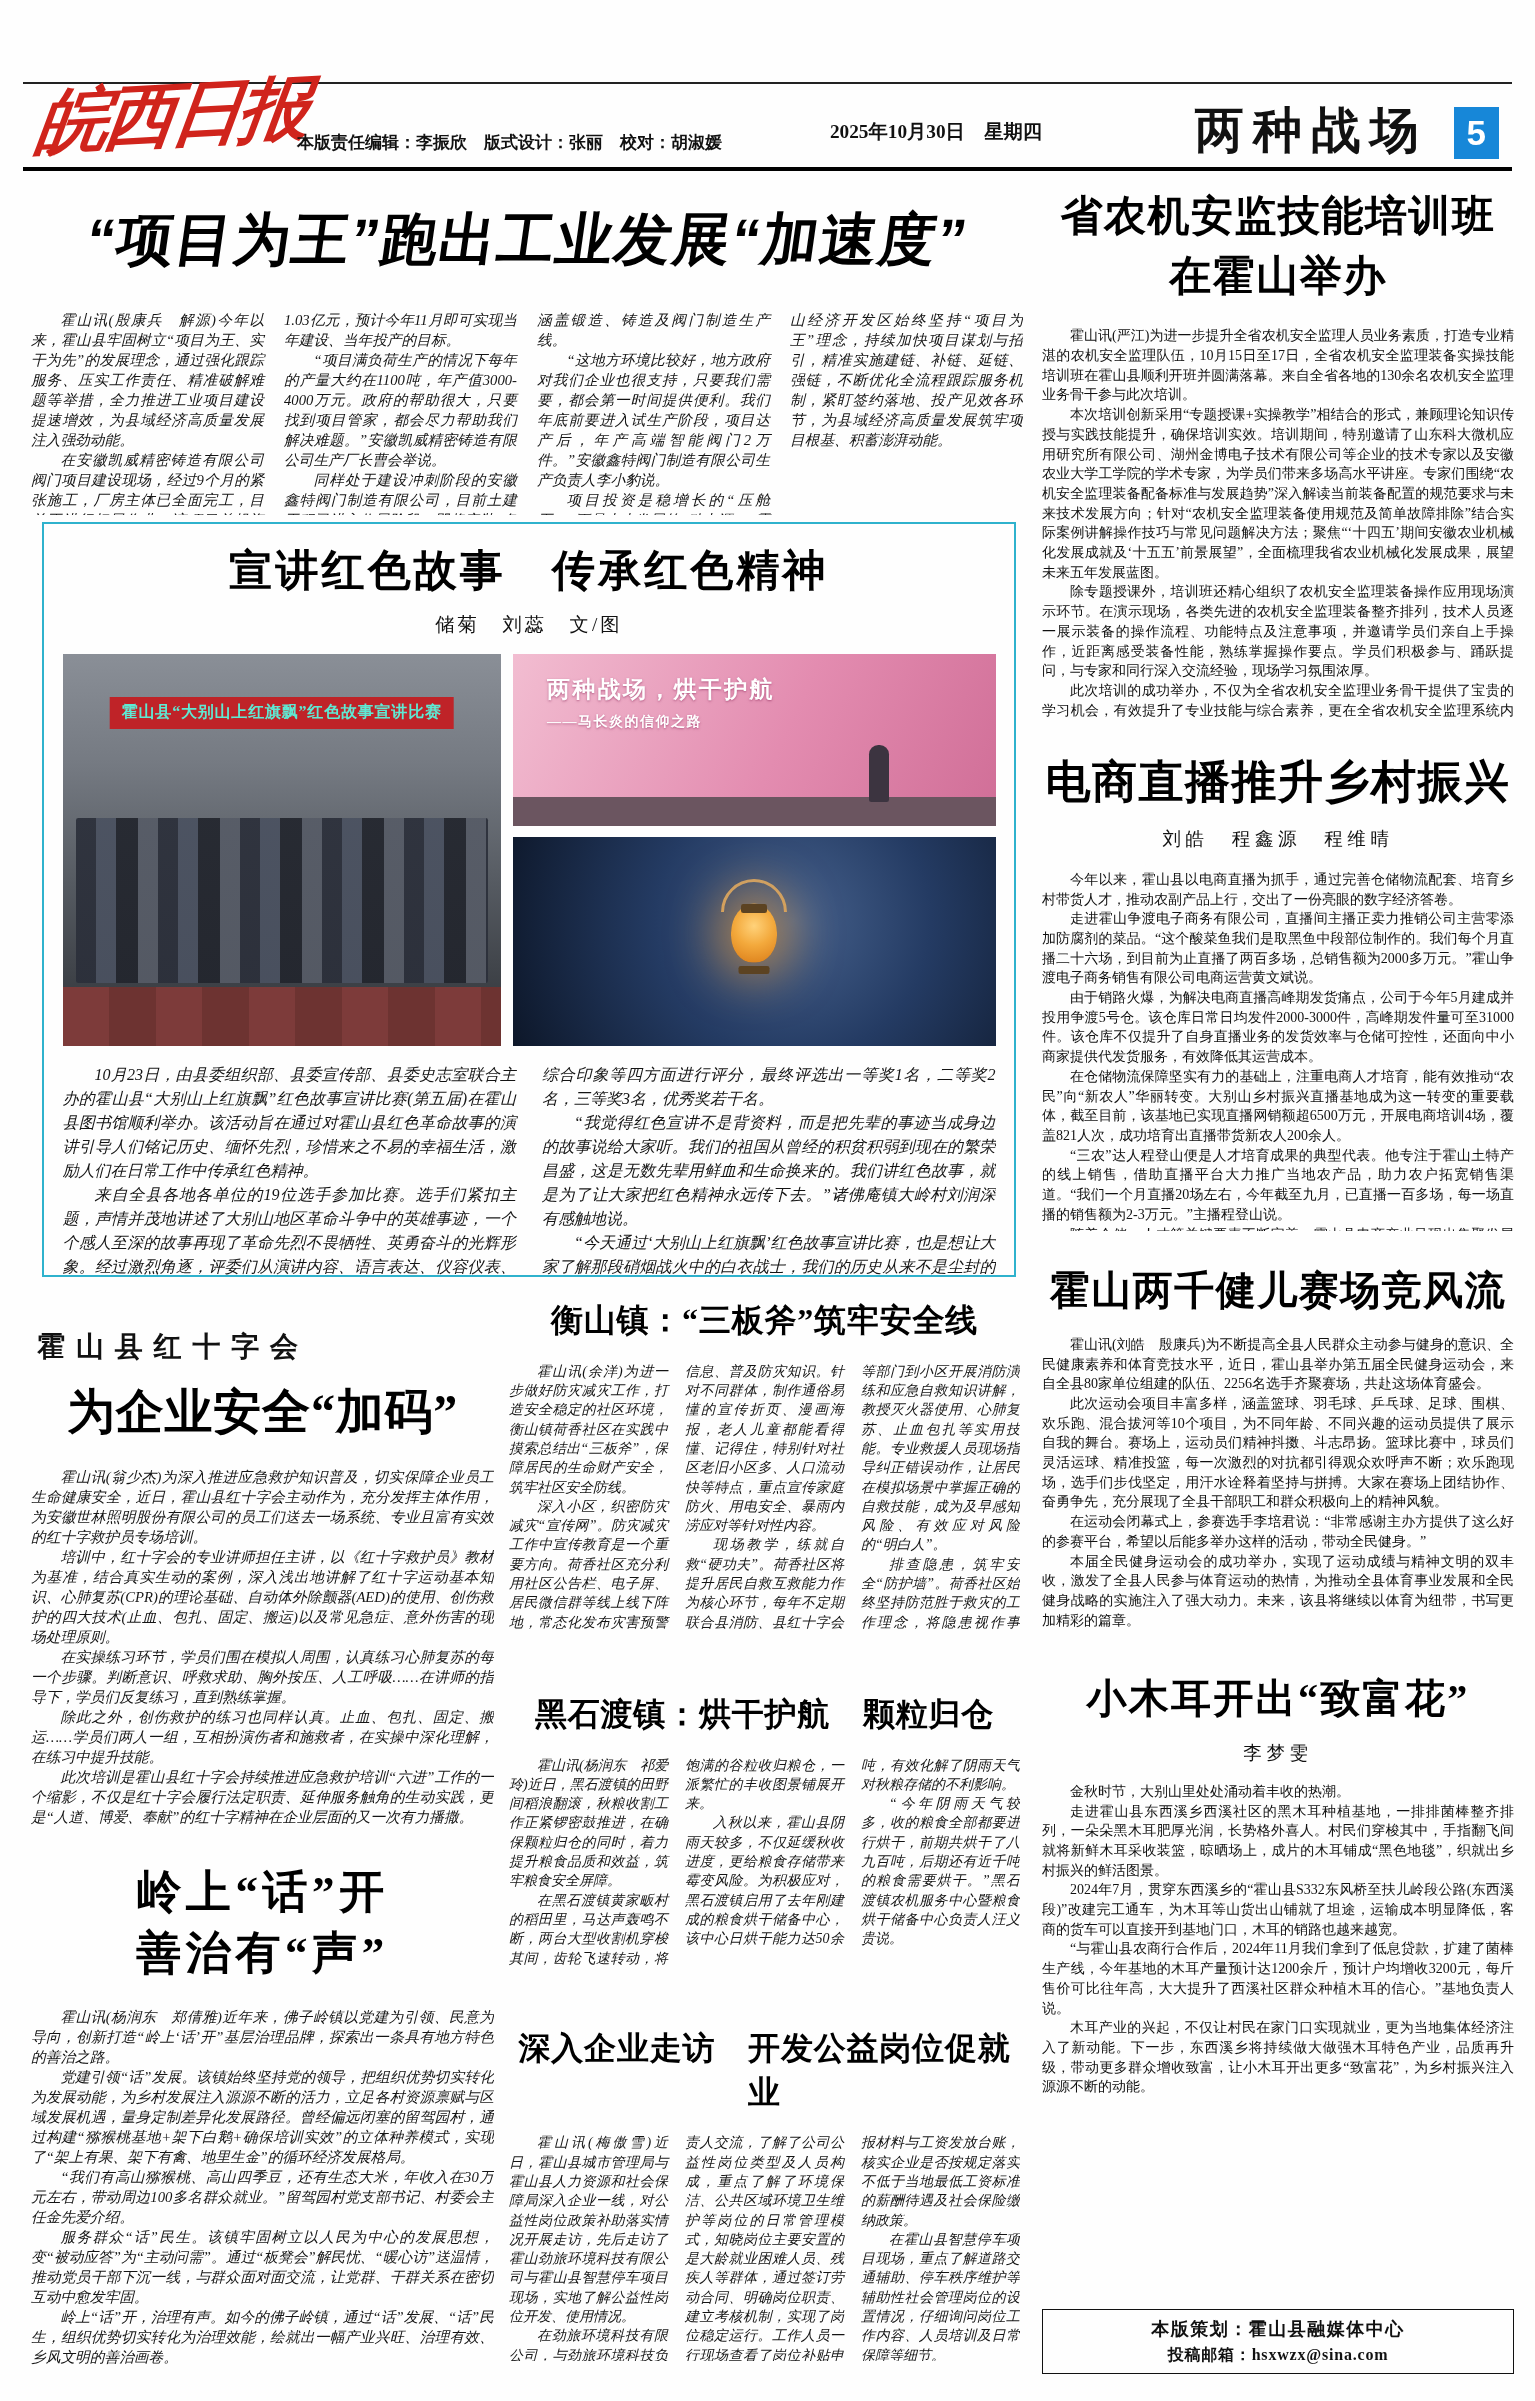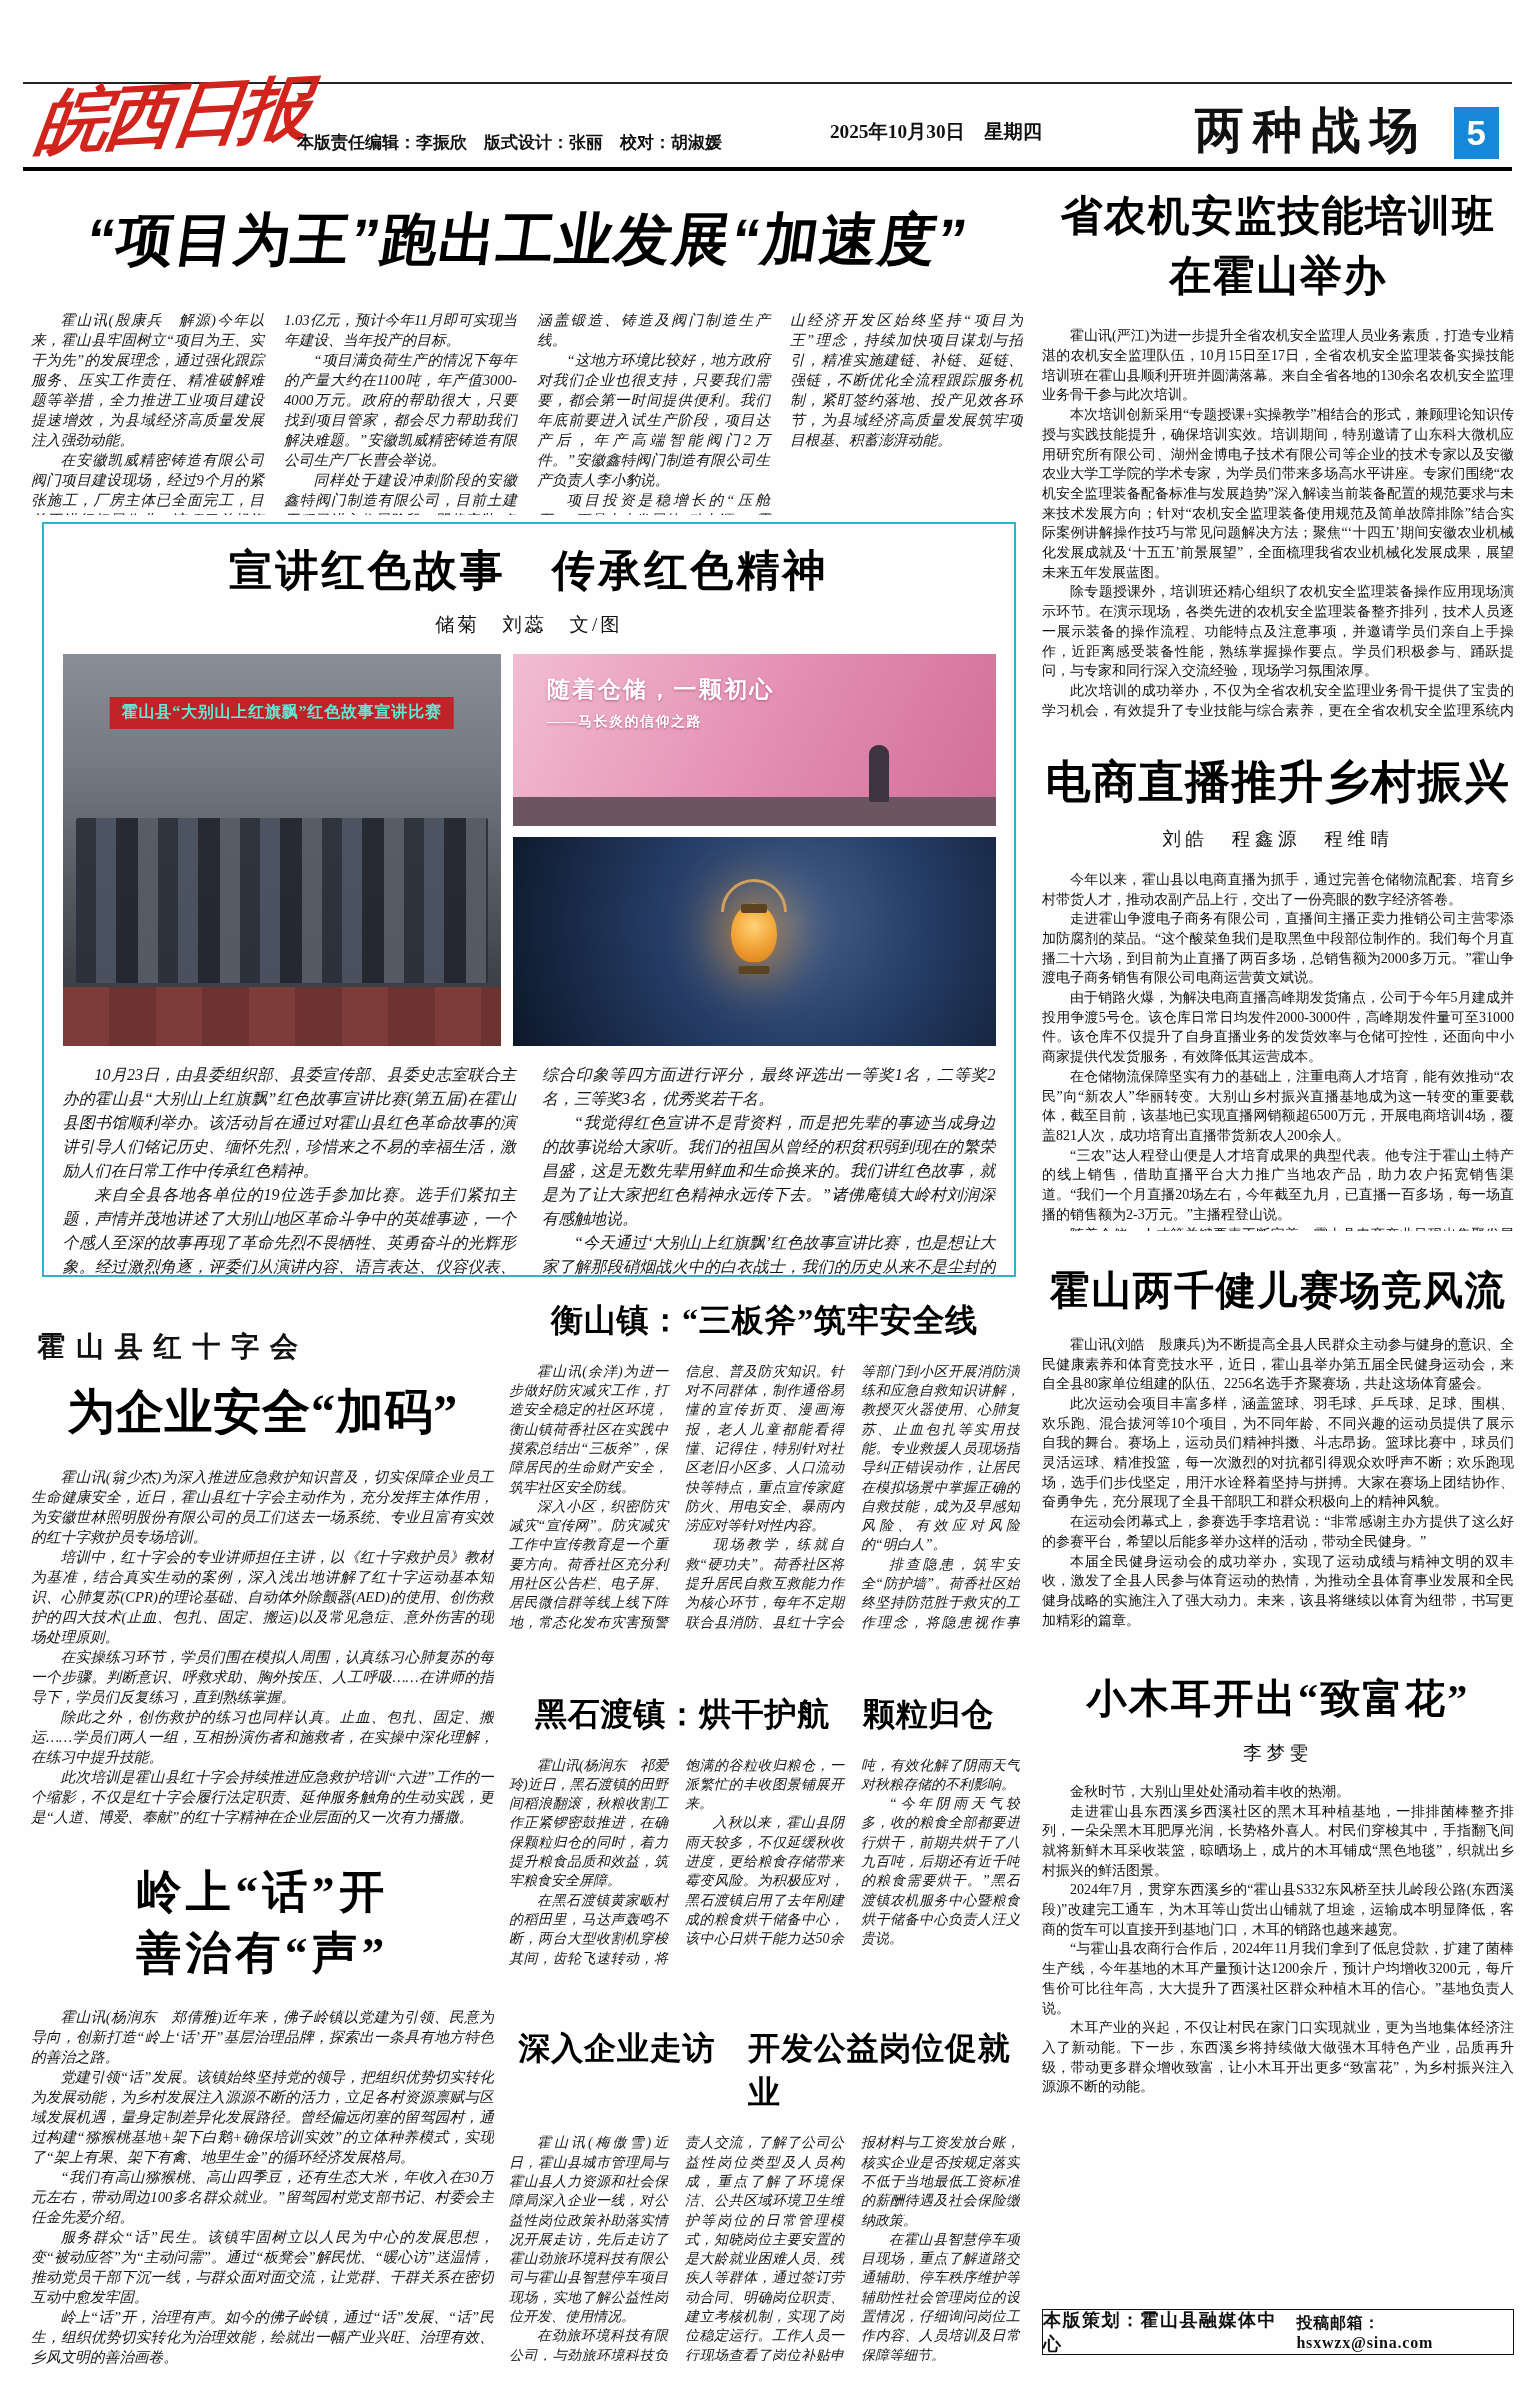--- a/index.html
+++ b/index.html
@@ -89,22 +89,22 @@
   .r-body{font-size:14px;line-height:19.7px;text-align:justify;}
   .rb-1{height:392px;margin-top:20px;overflow:hidden;}
   .h-right-2{font-size:45px;letter-spacing:1.5px;margin-top:34px;}
   .byline{text-align:center;font-size:18.5px;letter-spacing:4.6px;margin-top:14px;}
   .rb-2{height:361px;margin-top:18.5px;overflow:hidden;}
   .h-right-3{font-size:40px;letter-spacing:1.5px;margin-top:32px;}
   .rb-3{height:299px;margin-top:17px;overflow:hidden;}
   .h-right-4{font-size:40px;letter-spacing:2.3px;margin-top:37px;}
   .rb-4{height:401px;margin-top:17px;overflow:hidden;}
 
-  .footer-box{position:absolute;left:1042px;top:2309px;width:472px;height:46px;border:1.5px solid #111;
-      box-sizing:border-box;display:flex;flex-direction:row;align-items:center;justify-content:center;gap:4.6px;}
+  .footer-box{position:absolute;left:1042px;top:2309px;width:472px;height:65px;border:1.5px solid #111;
+      box-sizing:border-box;display:flex;flex-direction:column;align-items:center;justify-content:center;gap:4.6px;}
   .footer-line1{font-size:18px;font-weight:800;letter-spacing:1.5px;}
   .footer-line2{font-size:16px;font-weight:600;letter-spacing:0.8px;}
 </style>
 </head>
 <body>
 
 <div class="page">
   <div class="hairline"></div>
 
   <div class="header">
@@ -133,21 +133,21 @@
     <div class="box-byline">储菊　刘蕊　文/图</div>
     <div class="photos">
       <div class="photo-left">
         <div class="banner">霍山县“大别山上红旗飘”红色故事宣讲比赛</div>
         <div class="people"></div>
         <div class="carpet"></div>
       </div>
       <div class="photo-right">
         <div class="photo-speaker">
           <div class="screen-text">
-            <span>随着仓储，一颗初心</span>
+            <span>两种战场，烘干护航</span>
             <div class="screen-sub">——马长炎的信仰之路</div>
           </div>
           <div class="speaker-floor"></div>
           <div class="speaker-figure"></div>
         </div>
         <div class="photo-lantern">
           <div class="lantern-handle"></div>
           <div class="lantern"></div>
           <div class="lantern-cap"></div>
           <div class="lantern-base"></div>

